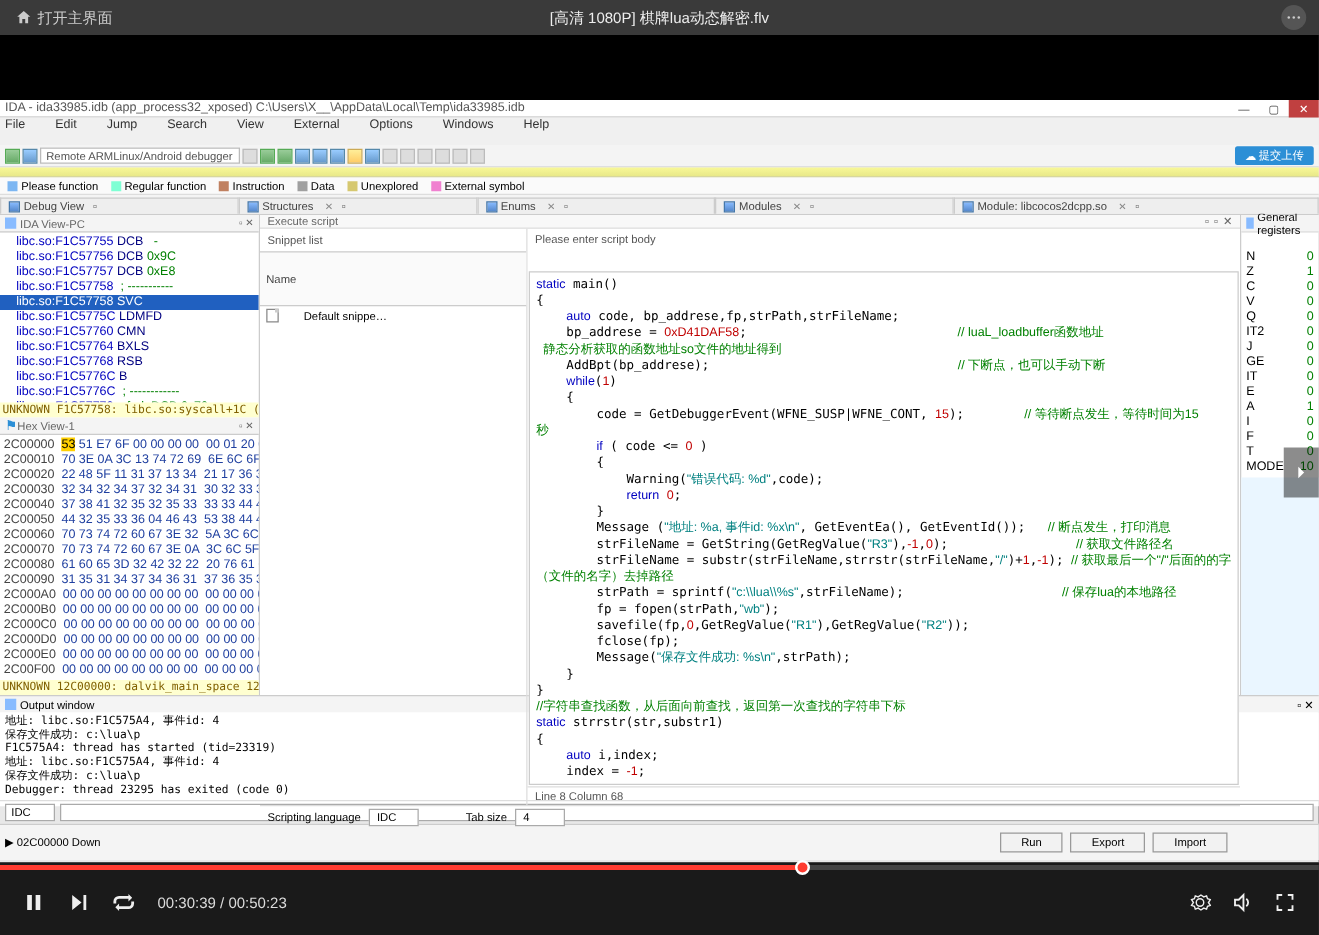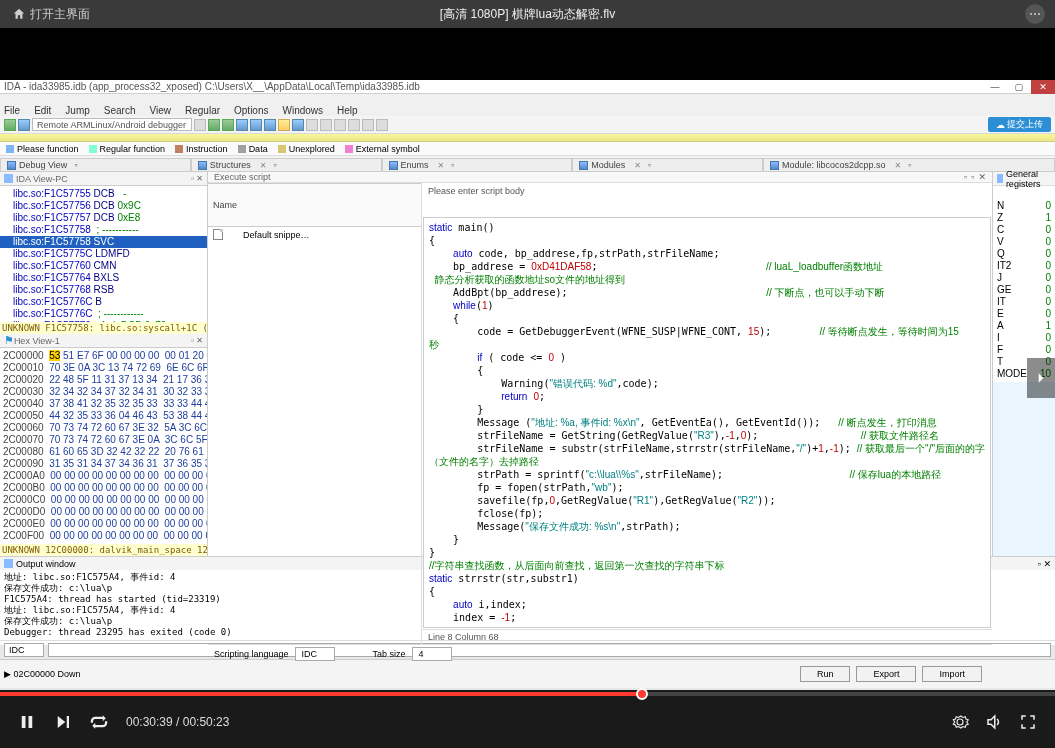--- a/index.html
+++ b/index.html
@@ -10,21 +10,21 @@
 .player-title{position:absolute;left:50%;transform:translateX(-50%);color:#eee}
 .player-more{position:absolute;right:10px;top:4px;width:20px;height:20px;background:#555;border-radius:50%;display:flex;align-items:center;justify-content:center;cursor:pointer}
 .player-more svg{width:12px;height:4px;fill:#ccc}
 .video-area{position:absolute;top:28px;left:0;right:0;bottom:58px;background:#000}
 .vm{position:absolute;top:52px;left:0;right:0;bottom:0;background:#e8e8e8}
 .ida-window{position:absolute;top:0;left:0;right:0;bottom:45px;background:#fff;font-size:10px;color:#000}
 .ida-title{height:14px;background:#fff;border-bottom:1px solid #d0d0d0;padding:0 4px;color:#555;display:flex;align-items:center;font-size:10px;position:relative}
 .ida-win-btns{position:absolute;right:0;top:0;display:flex}
 .ida-win-btn{width:24px;height:14px;display:flex;align-items:center;justify-content:center;font-size:9px;color:#444}
 .ida-win-btn.close{background:#c04040;color:#fff}
-.ida-menu{height:14px;background:#f0f0f0;display:flex;align-items:flex-start;padding:11px 4px;gap:14px;font-size:10px;color:#333}
+.ida-menu{height:14px;background:#f0f0f0;display:flex;align-items:flex-end;padding:11px 4px;gap:24px;font-size:10px;color:#333}
 .ida-menu span{cursor:pointer}
 .ida-toolbar{height:18px;background:#f4f4f4;border-bottom:1px solid #d8d8d8;display:flex;align-items:center;padding:0 4px;gap:2px;font-size:9px}
 .tb-icon{width:12px;height:12px;display:inline-block;background:#ddd;border:1px solid #bbb}
 .tb-icon.g{background:linear-gradient(#9c9,#6a6);border-color:#5a5}
 .tb-icon.b{background:linear-gradient(#9cf,#69c);border-color:#58a}
 .tb-icon.y{background:linear-gradient(#fe9,#fc6);border-color:#ca5}
 .debugger-box{background:#fff;border:1px solid #bbb;padding:0 4px;font-size:9px;color:#555;min-width:160px;height:13px;display:inline-flex;align-items:center}
 .upload-btn{margin-left:auto;background:#2c8fd6;color:#fff;font-size:9px;padding:1px 8px;border-radius:2px;display:flex;align-items:center;gap:2px}
 .nav-band{height:8px;background:linear-gradient(#f8f898,#e8e888);border-bottom:1px solid #cc8}
 .color-legend{height:14px;display:flex;align-items:center;gap:10px;padding:2px 6px;font-size:9px;background:#fafafa;border-bottom:1px solid #ddd}
@@ -134,21 +134,21 @@
     <div class="ida-win-btn close">✕</div>
   </div>
 </div>
 
 <div class="ida-menu" id="ida-menu">
           <span>File</span>
           <span>Edit</span>
           <span>Jump</span>
           <span>Search</span>
           <span>View</span>
-          <span>Regular</span>
+          <span>External</span>
           <span>Options</span>
           <span>Windows</span>
           <span>Help</span>
         </div>
 
 <div class="ida-toolbar">
   <span class="tb-icon g"></span>
   <span class="tb-icon b"></span>
   <span class="debugger-box">Remote ARMLinux/Android debugger</span>
   <span class="tb-icon"></span>
@@ -255,20 +255,21 @@
     <div class="script-header">
       <span>Execute script</span>
       <div class="icons">
                 <span>▫</span>
                 <span>▫</span>
                 <span>✕</span>
               </div>
     </div>
     <div class="script-body">
       <div class="snippet-area">
+        <div class="snippet-list-title">Snippet list</div>
         <div class="snippet-header-row">Name</div>
         <div class="snippet-item">
           <span class="doc-icon"></span>
           <span>Default snippe…</span>
         </div>
       </div>
       <div class="editor-area">
         <div class="editor-label">Please enter script body</div>
         <div class="editor" id="editor"><span class="kw">static</span> main()
 {

